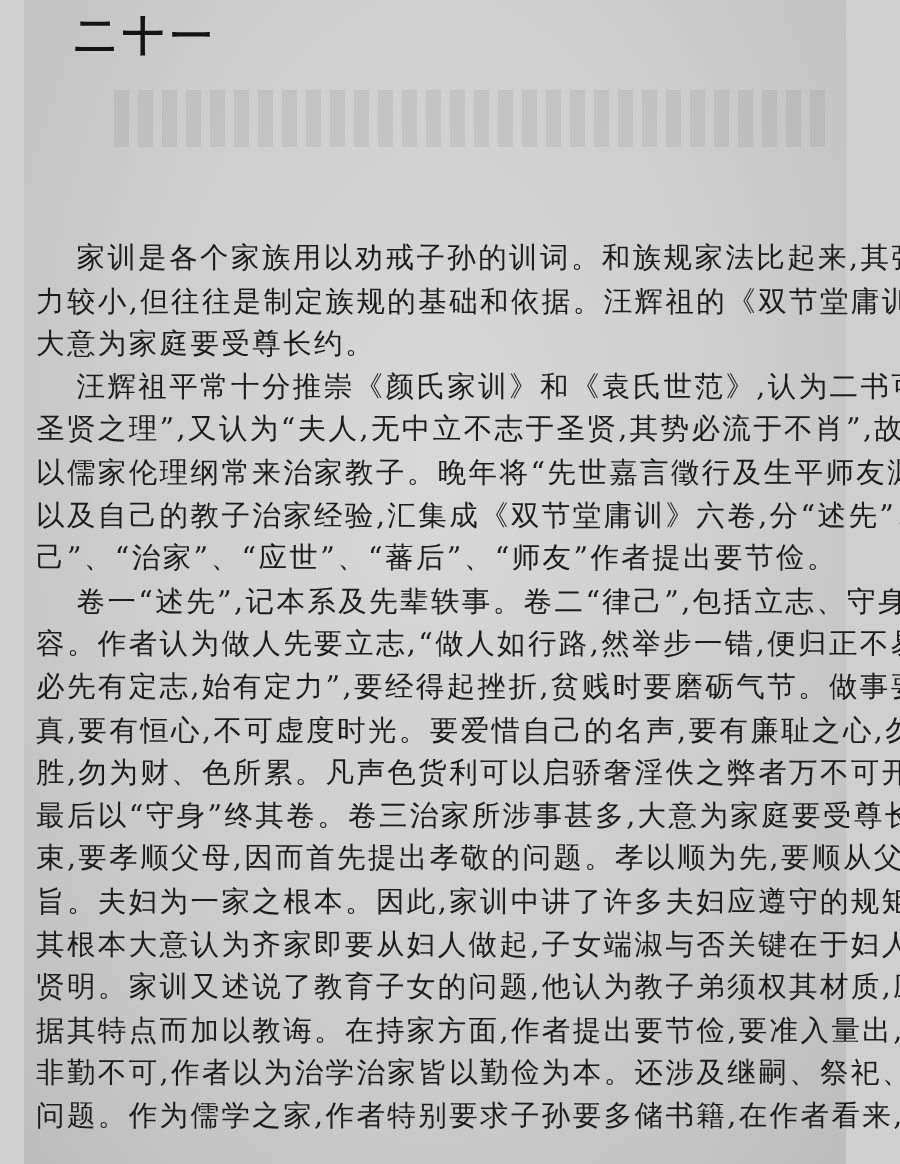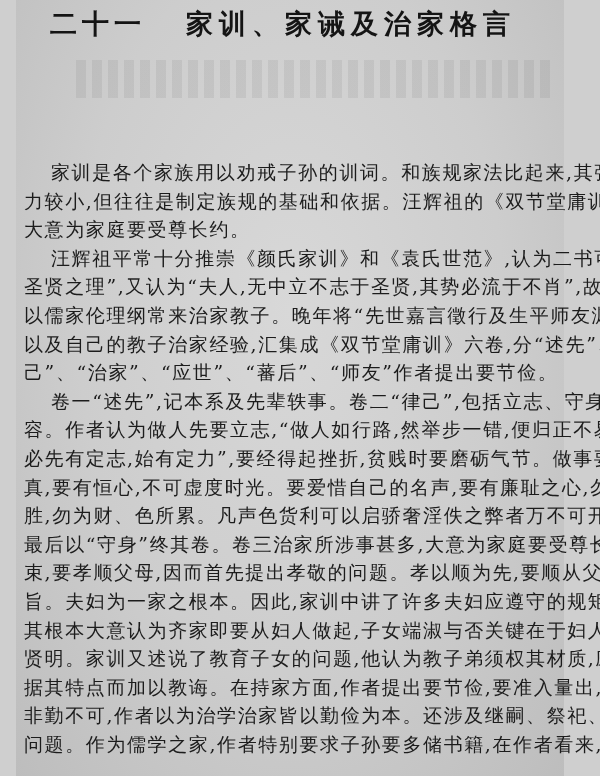--- a/index.html
+++ b/index.html
@@ -89,21 +89,20 @@
     }
   </style>
 </head>
 <body>
 
 <div class="page">
   <div class="bleed"></div>
 
   <div class="chapter-title">
     <span class="chapter-number">二十一</span>
-    <span class="chapter-name">家训、家诫及治家格言</span>
   </div>
 
 
   <div class="body-text">
     <div class="line indent">家训是各个家族用以劝戒子孙的训词。和族规家法比起来,其强制</div>
     <div class="line">力较小,但往往是制定族规的基础和依据。汪辉祖的《双节堂庸训》是汪</div>
     <div class="line">大意为家庭要受尊长约。</div>
     <div class="line indent">汪辉祖平常十分推崇《颜氏家训》和《袁氏世范》,认为二书可“学为</div>
     <div class="line">圣贤之理”,又认为“夫人,无中立不志于圣贤,其势必流于不肖”,故竭力</div>
     <div class="line">以儒家伦理纲常来治家教子。晚年将“先世嘉言徵行及生平师友渊源”</div>

